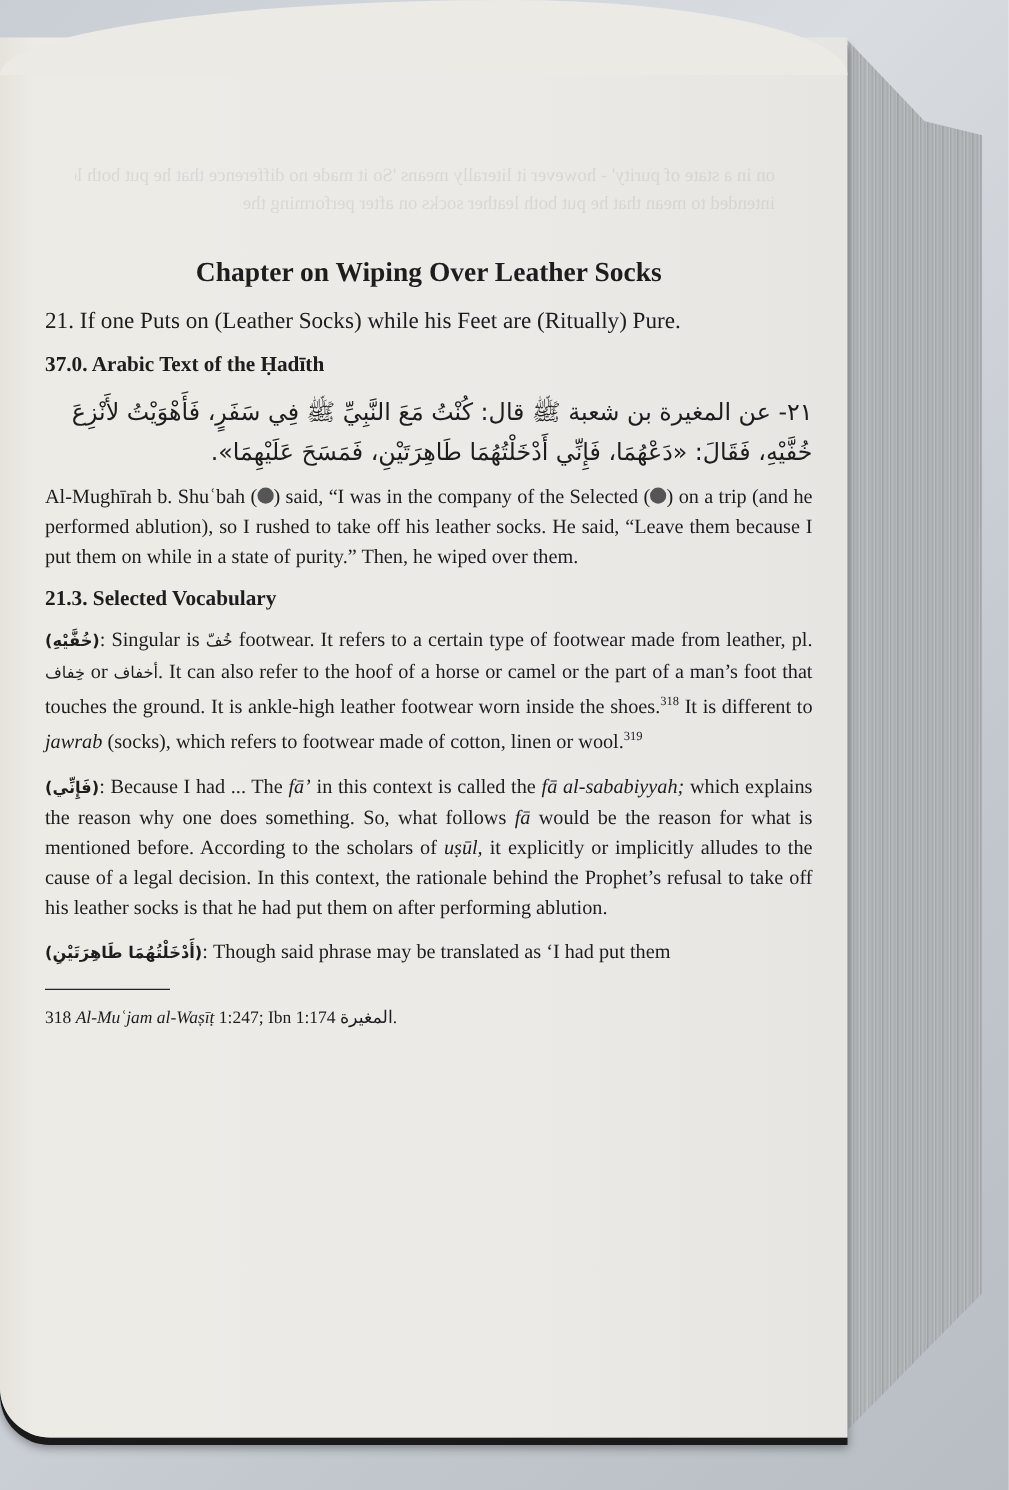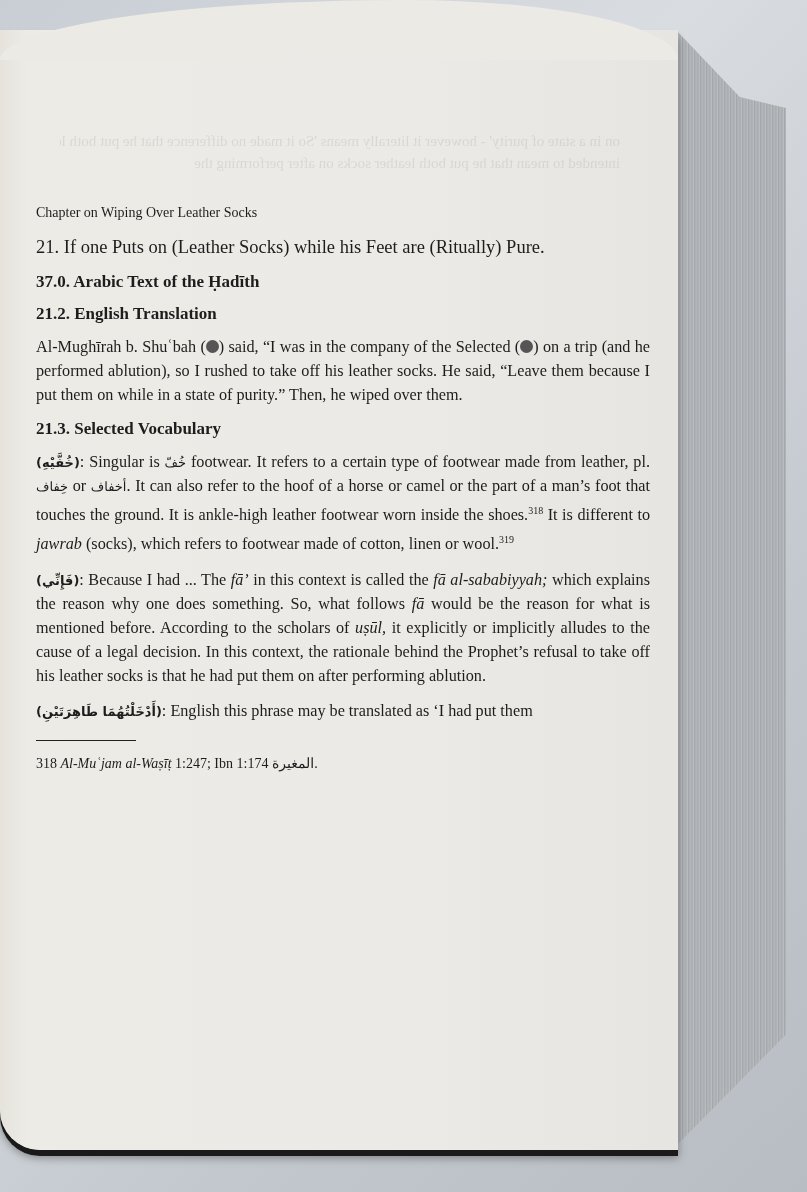--- a/index.html
+++ b/index.html
@@ -21,21 +21,21 @@
   .edge {
     position:absolute; left:676px; top:30px; width:110px; height:1116px;
     background: repeating-linear-gradient(90deg,#9ea2a6 0px,#b6b9bc 2px,#a8abaf 4px,#c0c3c5 6px);
     clip-path: polygon(0 0, 58% 6%, 100% 7%, 100% 90%, 0 100%);
   }
   .ghost {
     position:absolute; color:rgba(90,90,90,0.13); font-size:15px; line-height:22px;
     transform: scaleX(-1); white-space:nowrap; overflow:hidden;
   }
   .content { position:absolute; left:36px; top:205px; width:614px; color:#1d1d1d; }
-  h1 { font-size:14px; font-weight:normal; text-align:left; margin:0 0 16px 0; }
+  h1 { font-size:22px; font-weight:bold; text-align:center; margin:0 0 16px 0; }
   h2 { font-size:18.5px; font-weight:normal; margin:0 0 14px 0; }
   h3 { font-size:17px; font-weight:bold; margin:0 0 12px 0; }
   .arabic {
     direction:rtl; text-align:right; font-family:"DejaVu Sans", sans-serif;
     font-size:19px; line-height:32px; margin:0 0 8px 0;
   }
   p { font-size:16.2px; line-height:23.8px; margin:0 0 12px 0; text-align:justify; }
   .ar-inline { font-family:"DejaVu Sans", sans-serif; font-size:13px; font-weight:bold; }
   .ar-word { font-family:Liberation Sans, sans-serif; font-size:13px; }
   sup { font-size:10px; }
@@ -50,34 +50,37 @@
 <div class="page">
   <div class="ghost" style="left:60px;top:100px;width:560px;">on in a state of purity' - however it literally means 'So it made no difference that he put both leather socks on after performing ablution</div>
   <div class="ghost" style="left:60px;top:122px;width:560px;">intended to mean that he put both leather socks on after performing the</div>
 </div>
 
 <div class="content">
   <h1>Chapter on Wiping Over Leather Socks</h1>
   <h2>21. If one Puts on (Leather Socks) while his Feet are (Ritually) Pure.</h2>
 
   <h3>37.0. Arabic Text of the Ḥadīth</h3>
+  <div class="arabic">
+    <div>٢١- عن المغيرة بن شعبة ﷺ قال: كُنْتُ مَعَ النَّبِيِّ ﷺ فِي سَفَرٍ، فَأَهْوَيْتُ لأَنْزِعَ</div>
+    <div>خُفَّيْهِ، فَقَالَ: «دَعْهُمَا، فَإِنِّي أَدْخَلْتُهُمَا طَاهِرَتَيْنِ، فَمَسَحَ عَلَيْهِمَا».</div>
+  </div>
 
-  <h3>21.2. English Translation</h3>
   <p>
     <span>Al-Mughīrah b. Shuʿbah (</span><span class="honorific"></span><span>) said, “I was in the company of the Selected (</span><span class="honorific"></span><span>) on a trip (and he performed ablution), so I rushed to take off his leather socks. He said, “Leave them because I put them on while in a state of purity.” Then, he wiped over them.</span>
   </p>
 
   <h3>21.3. Selected Vocabulary</h3>
   <p>
     <span class="ar-inline">(خُفَّيْهِ)</span><span>: Singular is </span><span class="ar-word">خُفّ</span><span> footwear. It refers to a certain type of footwear made from leather, pl. </span><span class="ar-word">خِفاف</span><span> or </span><span class="ar-word">أخفاف</span><span>. It can also refer to the hoof of a horse or camel or the part of a man’s foot that touches the ground. It is ankle-high leather footwear worn inside the shoes.</span><sup>318</sup><span> It is different to </span><i>jawrab</i><span> (socks), which refers to footwear made of cotton, linen or wool.</span><sup>319</sup>
   </p>
   <p>
     <span class="ar-inline">(فَإِنِّي)</span><span>: Because I had ... The </span><i>fā’</i><span> in this context is called the </span><i>fā al-sababiyyah;</i><span> which explains the reason why one does something. So, what follows </span><i>fā</i><span> would be the reason for what is mentioned before. According to the scholars of </span><i>uṣūl,</i><span> it explicitly or implicitly alludes to the cause of a legal decision. In this context, the rationale behind the Prophet’s refusal to take off his leather socks is that he had put them on after performing ablution.</span>
   </p>
   <p style="text-align:left;">
-    <span class="ar-inline">(أَدْخَلْتُهُمَا طَاهِرَتَيْنِ)</span><span>: English this phrase may be translated as ‘I had put them</span>
+    <span class="ar-inline">(أَدْخَلْتُهُمَا طَاهِرَتَيْنِ)</span><span>: Though said phrase may be translated as ‘I had put them</span>
   </p>
 
   <div class="rule"></div>
   <p class="fn">
     <span>318</span> <i>Al-Muʿjam al-Waṣīṭ</i><span> 1:247; Ibn المغيرة 1:174.</span>
   </p>
 </div>
 
 </body></html>

